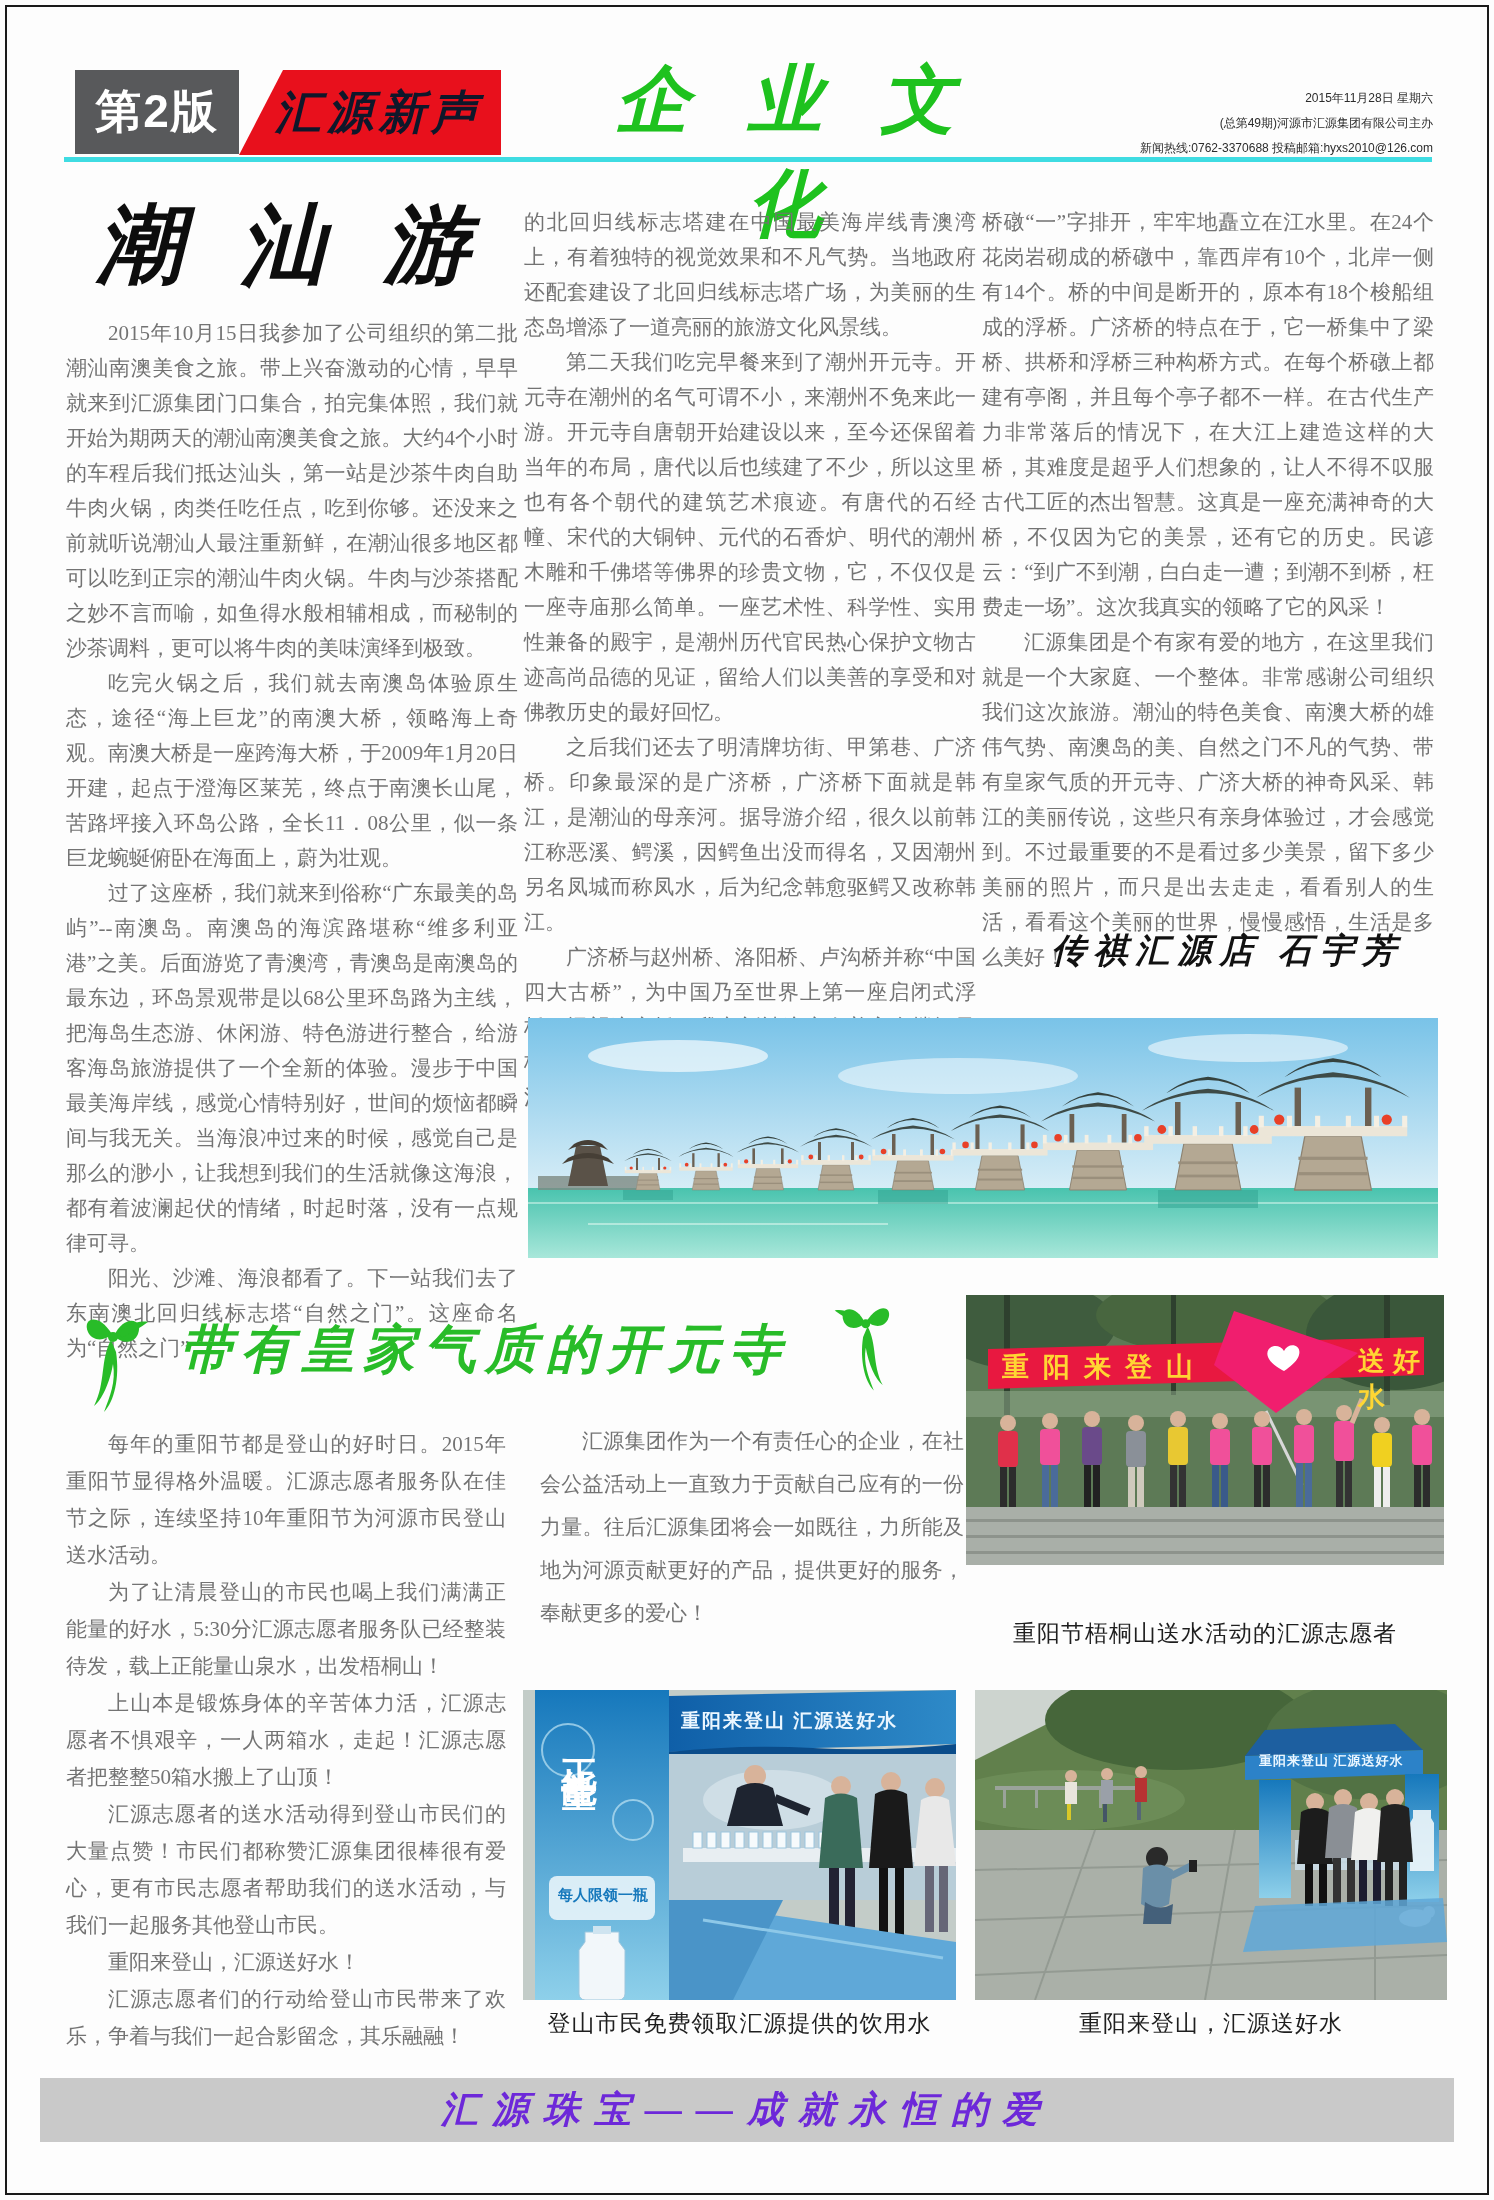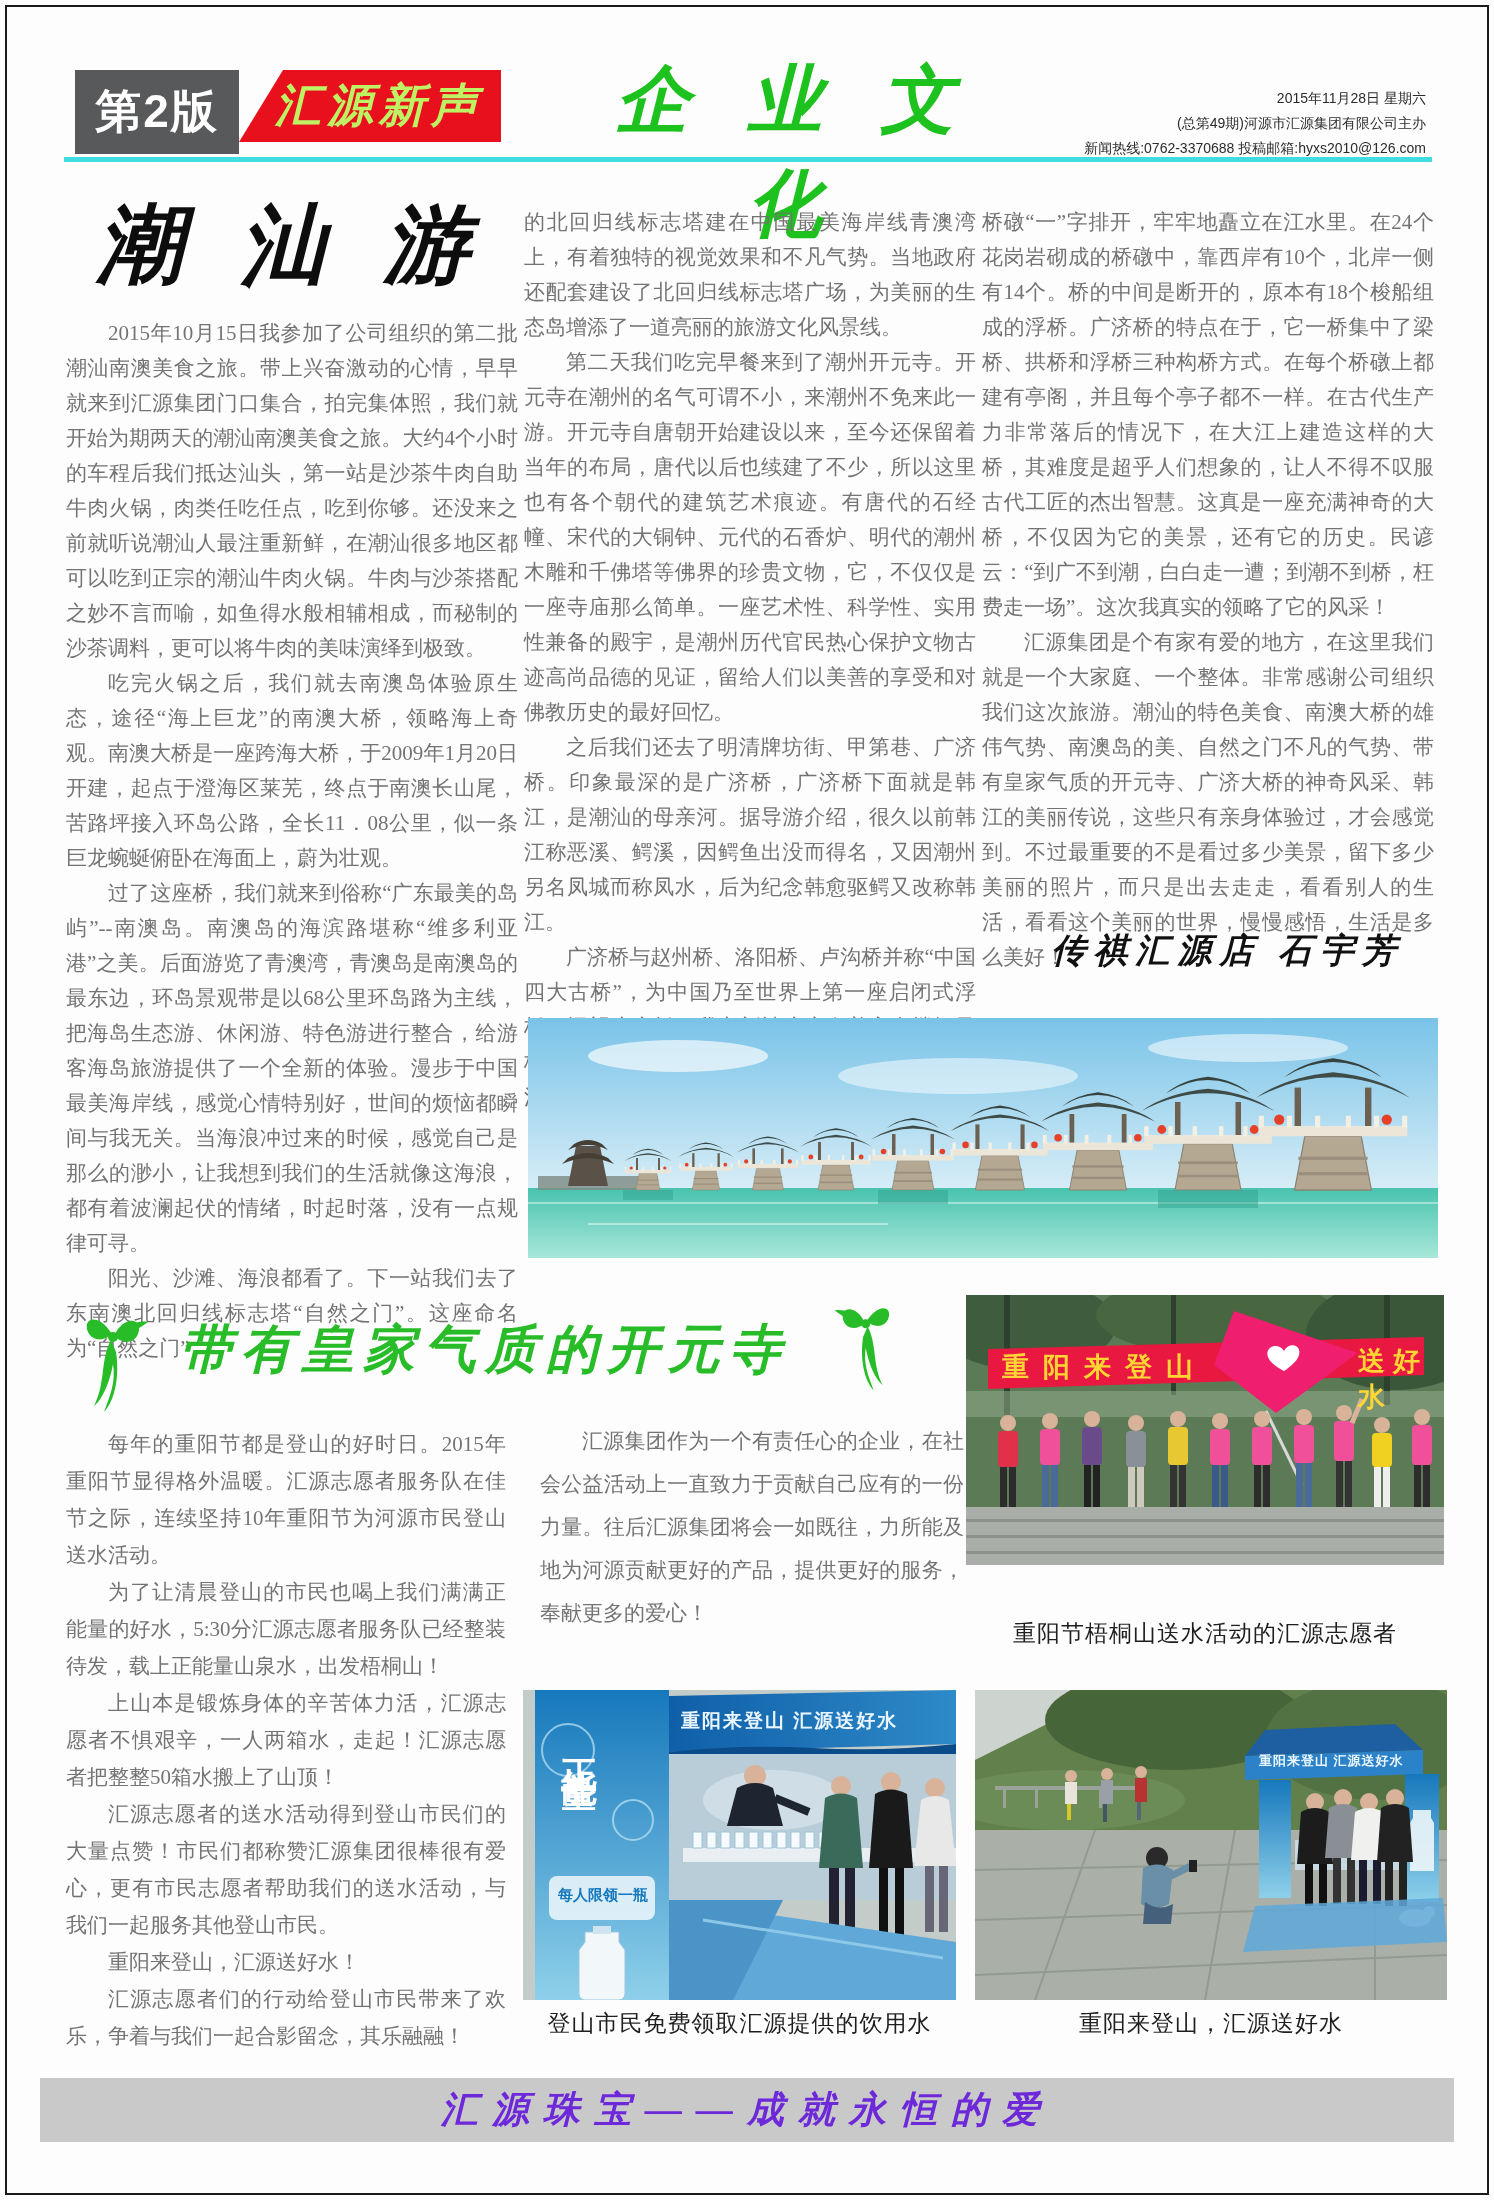--- a/index.html
+++ b/index.html
@@ -4,28 +4,28 @@
 <style>
   html,body{margin:0;padding:0;background:#e8e8e8;}
   .page{position:relative;width:1494px;height:2200px;background:#fdfdfd;margin:0 auto;
         font-family:"Liberation Serif","DejaVu Serif",serif;color:#1c1c1c;overflow:hidden;}
   .page-border{position:absolute;left:5px;top:5px;right:5px;bottom:5px;border:2px solid #1a1a1a;pointer-events:none;}
 
   
   .badge-page{position:absolute;left:75px;top:70px;width:164px;height:84px;background:#58595b;
               color:#fff;font-family:"Liberation Sans",sans-serif;font-weight:bold;font-size:46px;
               display:flex;align-items:center;justify-content:center;letter-spacing:2px;}
-  .badge-masthead{position:absolute;left:239px;top:70px;width:262px;height:72px;background:#e8101c;
+  .badge-masthead{position:absolute;left:239px;top:70px;width:262px;height:85px;background:#e8101c;
               clip-path:polygon(44px 0,100% 0,100% 100%,0 100%);
-              color:#bef264;font-weight:bold;font-style:italic;font-size:46px;letter-spacing:6px;
+              color:#0f172a;font-weight:bold;font-style:italic;font-size:46px;letter-spacing:6px;
               display:flex;align-items:center;justify-content:center;padding-left:18px;box-sizing:border-box;}
   .section-title{position:absolute;left:575px;top:48px;width:440px;text-align:center;
               color:#1ec21e;font-size:74px;font-weight:bold;font-style:italic;letter-spacing:20px;line-height:104px;}
-  .pub-info{position:absolute;right:68px;top:86px;text-align:right;
-              font-family:"Liberation Sans",sans-serif;font-size:14px;line-height:25px;color:#2b2b2b;}
+  .pub-info{position:absolute;right:61px;top:86px;text-align:right;
+              font-family:"Liberation Sans",sans-serif;font-size:12px;line-height:25px;color:#2b2b2b;}
   .cyan-rule{position:absolute;left:64px;top:157px;width:1368px;height:5px;background:#3fdce2;}
 
   
   .a1-title{width:100%;text-align:center;font-size:86px;font-weight:bold;font-style:italic;
             letter-spacing:18px;line-height:110px;margin:0 0 16px 0;color:#0d0d0d;}
   .col{position:absolute;width:452px;}
   .col p{margin:0;font-size:21px;line-height:35px;text-align:justify;text-justify:inter-character;color:#737373;}
   .col p.ind{text-indent:2em;}
   .col p.cont{text-indent:0;}
   #a1c1{left:66px;top:190px;}

